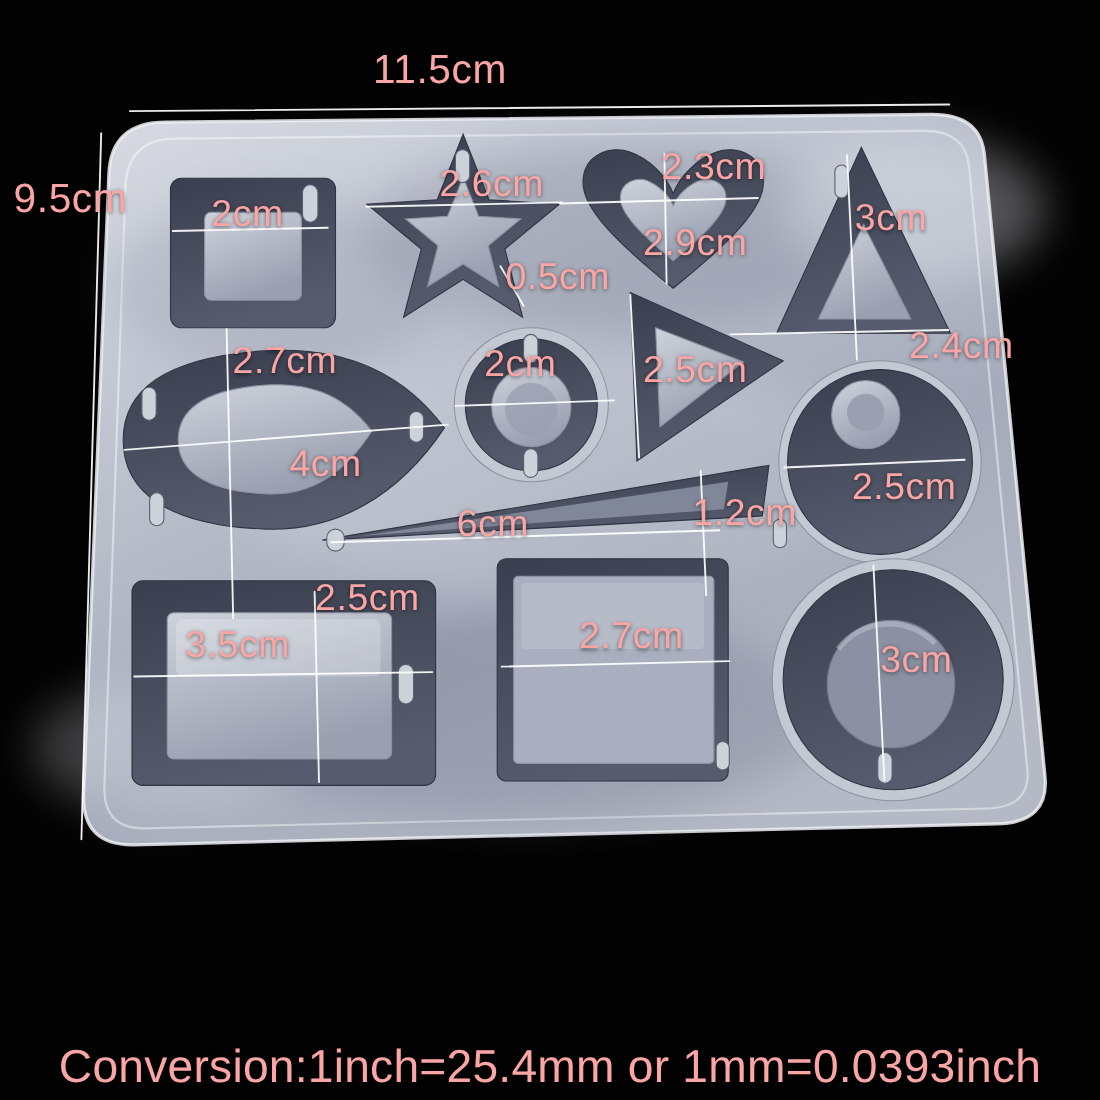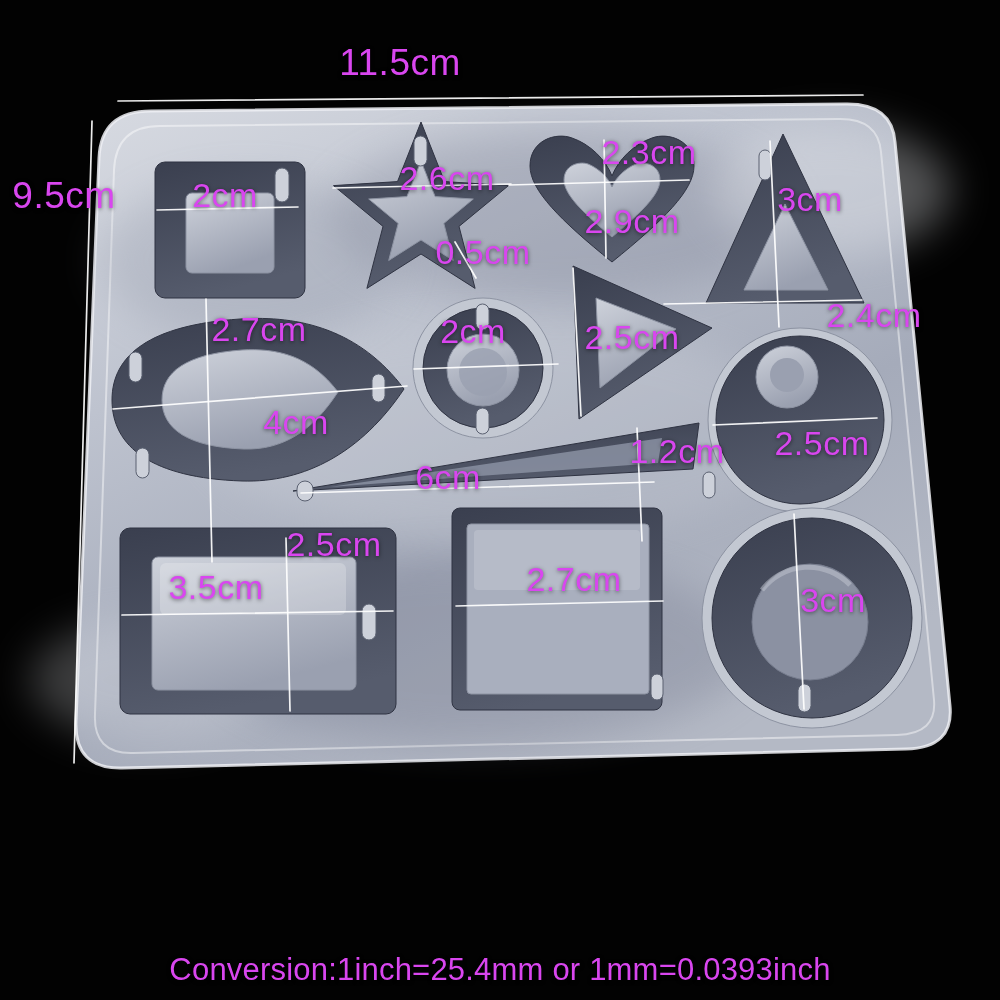--- a/index.html
+++ b/index.html
@@ -1,21 +1,21 @@
 <!DOCTYPE html>
 <html><head>
 <meta charset="utf-8">
 <style>
   html,body{margin:0;padding:0;background:#000;}
   #stage{position:relative;width:1000px;height:1000px;background:#020202;overflow:hidden;
          font-family:"Liberation Sans", sans-serif;}
-  .dim{position:absolute;transform:translate(-50%,-50%);color:#d946ef;font-size:34px;
+  .dim{position:absolute;transform:translate(-50%,-50%);color:#fca5a5;font-size:34px;
        font-weight:500;white-space:nowrap;text-shadow:0 1px 4px rgba(0,0,0,.55);letter-spacing:.5px;}
   .dim.big{font-size:37px;}
-  .dim.footer{font-size:31px;font-weight:400;letter-spacing:.2px;}
+  .dim.footer{font-size:42px;font-weight:400;letter-spacing:.2px;}
   svg{position:absolute;left:0;top:0;}
 </style>
 </head>
 <body>
 
 <div id="stage">
 
   <svg width="1000" height="1000" viewBox="0 0 1000 1000">
     <defs>
       <linearGradient id="gBody" x1="0" y1="0" x2="0.6" y2="1">
@@ -151,34 +151,34 @@
       <line x1="301" y1="493" x2="654" y2="482"></line>
       <line x1="637" y1="428" x2="642" y2="541"></line>
       <line x1="122" y1="615" x2="393" y2="611"></line>
       <line x1="286" y1="538" x2="290" y2="711"></line>
       <line x1="456" y1="606" x2="663" y2="601"></line>
       <line x1="794" y1="514" x2="804" y2="709"></line>
     </g>
   </svg>
 
   <div class="dim big" style="left:400px;top:63px">11.5cm</div>
-  <div class="dim big" style="left:64px;top:196px">9.5cm</div>
+  <div class="dim big" style="left:64px;top:181px">9.5cm</div>
   <div class="dim" style="left:225px;top:195px">2cm</div>
-  <div class="dim" style="left:447px;top:178px">2.6cm</div>
-  <div class="dim" style="left:483px;top:252px">0.5cm</div>
+  <div class="dim" style="left:447px;top:168px">2.6cm</div>
+  <div class="dim" style="left:507px;top:252px">0.5cm</div>
   <div class="dim" style="left:649px;top:152px">2.3cm</div>
   <div class="dim" style="left:632px;top:221px">2.9cm</div>
   <div class="dim" style="left:810px;top:199px">3cm</div>
   <div class="dim" style="left:874px;top:315px">2.4cm</div>
   <div class="dim" style="left:259px;top:329px">2.7cm</div>
   <div class="dim" style="left:296px;top:422px">4cm</div>
   <div class="dim" style="left:473px;top:331px">2cm</div>
   <div class="dim" style="left:632px;top:337px">2.5cm</div>
   <div class="dim" style="left:822px;top:443px">2.5cm</div>
   <div class="dim" style="left:448px;top:477px">6cm</div>
-  <div class="dim" style="left:677px;top:451px">1.2cm</div>
+  <div class="dim" style="left:677px;top:467px">1.2cm</div>
   <div class="dim" style="left:334px;top:544px">2.5cm</div>
   <div class="dim" style="left:216px;top:587px">3.5cm</div>
   <div class="dim" style="left:574px;top:579px">2.7cm</div>
   <div class="dim" style="left:833px;top:600px">3cm</div>
 
   <div class="dim footer" style="left:500px;top:970px">Conversion:1inch=25.4mm or 1mm=0.0393inch</div>
 </div>
 
 </body></html>

